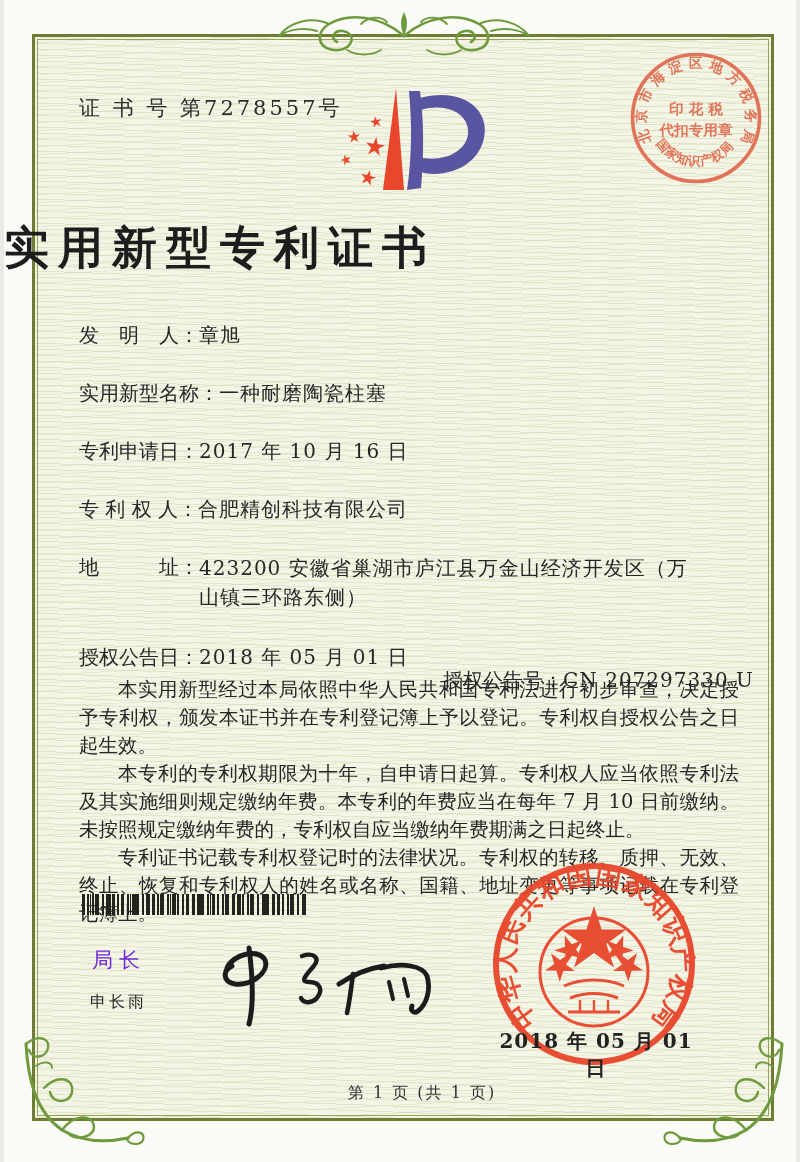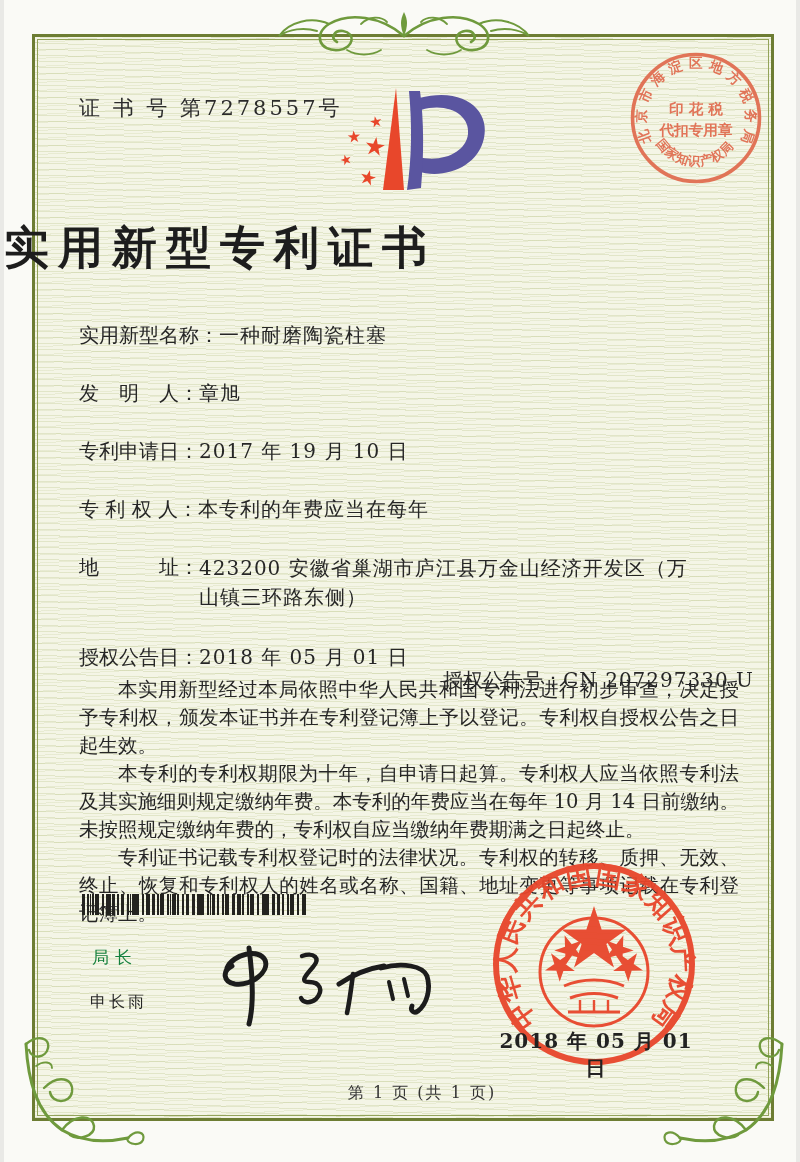--- a/index.html
+++ b/index.html
@@ -36,21 +36,21 @@
   .paragraphs{position:absolute;left:75px;top:676px;width:660px;
               font-size:19.5px;line-height:28px;text-align:justify;color:#262626;}
   .paragraphs p{margin:0;text-indent:2em;}
   .barcode{
     position:absolute;left:78px;top:894px;width:224px;height:21px;
     background:
       repeating-linear-gradient(90deg,#23231f 0 2px,rgba(0,0,0,0) 2px 5px),
       repeating-linear-gradient(90deg,#23231f 0 1px,rgba(0,0,0,0) 1px 8px),
       repeating-linear-gradient(90deg,#23231f 0 3px,rgba(0,0,0,0) 3px 13px);
   }
-  .sig-title{position:absolute;left:88px;top:946px;font-size:17px;letter-spacing:6px;color:#15803d;}
+  .sig-title{position:absolute;left:88px;top:946px;font-size:21px;letter-spacing:6px;color:#6d28d9;}
   .sig-name{position:absolute;left:86px;top:992px;font-size:16px;letter-spacing:3px;color:#262626;}
   .signature{position:absolute;left:185px;top:916px;width:252px;height:115px;}
   .seal{position:absolute;left:486px;top:860px;width:208px;height:208px;opacity:.95;}
   .seal-date{position:absolute;left:492px;top:1028px;width:200px;text-align:center;
              font-size:20px;font-weight:bold;letter-spacing:1px;color:#222;}
   .footer{position:absolute;left:0;top:1083px;width:800px;text-align:center;
           font-size:16px;letter-spacing:2px;color:#333;padding-left:18px;}
 </style>
 </head>
 <body>
@@ -140,45 +140,45 @@
       </text>
       <text x="67.5" y="64" text-anchor="middle" font-size="14.5" fill="#e06a4d" font-weight="bold" font-family="DejaVu Serif, Liberation Serif, serif">印 花 税</text>
       <text x="67.5" y="84" text-anchor="middle" font-size="14.5" fill="#e06a4d" font-weight="bold" font-family="DejaVu Serif, Liberation Serif, serif">代扣专用章</text>
     </svg>
   </div>
 
   <div class="title">实用新型专利证书</div>
 
   <div class="fields">
     <div class="frow">
+      <span class="flabel">发　明　人：</span><span class="fvalue">章旭</span>
+    </div>
+    <div class="frow">
       <span class="flabel">实用新型名称：</span><span class="fvalue">一种耐磨陶瓷柱塞</span>
     </div>
     <div class="frow">
-      <span class="flabel">发　明　人：</span><span class="fvalue">章旭</span>
-    </div>
-    <div class="frow">
-      <span class="flabel">专利申请日：</span><span class="fvalue">2017 年 19 月 10 日</span>
-    </div>
-    <div class="frow">
-      <span class="flabel">专 利 权 人：</span><span class="fvalue">本专利的年费应当在每年</span>
+      <span class="flabel">专利申请日：</span><span class="fvalue">2017 年 10 月 16 日</span>
+    </div>
+    <div class="frow">
+      <span class="flabel">专 利 权 人：</span><span class="fvalue">合肥精创科技有限公司</span>
     </div>
     <div class="frow addr">
       <span class="flabel">地　　　址：</span><span class="fvalue">423200 安徽省巢湖市庐江县万金山经济开发区（万山镇三环路东侧）</span>
     </div>
     <div class="frow grant">
       <span class="flabel">授权公告日：</span><span class="fvalue">2018 年 05 月 01 日</span>
       <span class="pair2">
         <span class="flabel">授权公告号：</span><span class="fvalue">CN 207297330 U</span>
       </span>
     </div>
   </div>
 
   <div class="paragraphs">
     <p>本实用新型经过本局依照中华人民共和国专利法进行初步审查，决定授予专利权，颁发本证书并在专利登记簿上予以登记。专利权自授权公告之日起生效。</p>
-    <p>本专利的专利权期限为十年，自申请日起算。专利权人应当依照专利法及其实施细则规定缴纳年费。本专利的年费应当在每年 10 月 14 日前缴纳。未按照规定缴纳年费的，专利权自应当缴纳年费期满之日起终止。</p>
+    <p>本专利的专利权期限为十年，自申请日起算。专利权人应当依照专利法及其实施细则规定缴纳年费。本专利的年费应当在每年 7 月 10 日前缴纳。未按照规定缴纳年费的，专利权自应当缴纳年费期满之日起终止。</p>
     <p>专利证书记载专利权登记时的法律状况。专利权的转移、质押、无效、终止、恢复和专利权人的姓名或名称、国籍、地址变更等事项记载在专利登记簿上。</p>
   </div>
 
   <div class="barcode"></div>
 
   <div class="sig-title">局长</div>
   <div class="sig-name">申长雨</div>
 
   <div class="signature">
     <svg width="252" height="115" viewBox="0 0 252 115">

